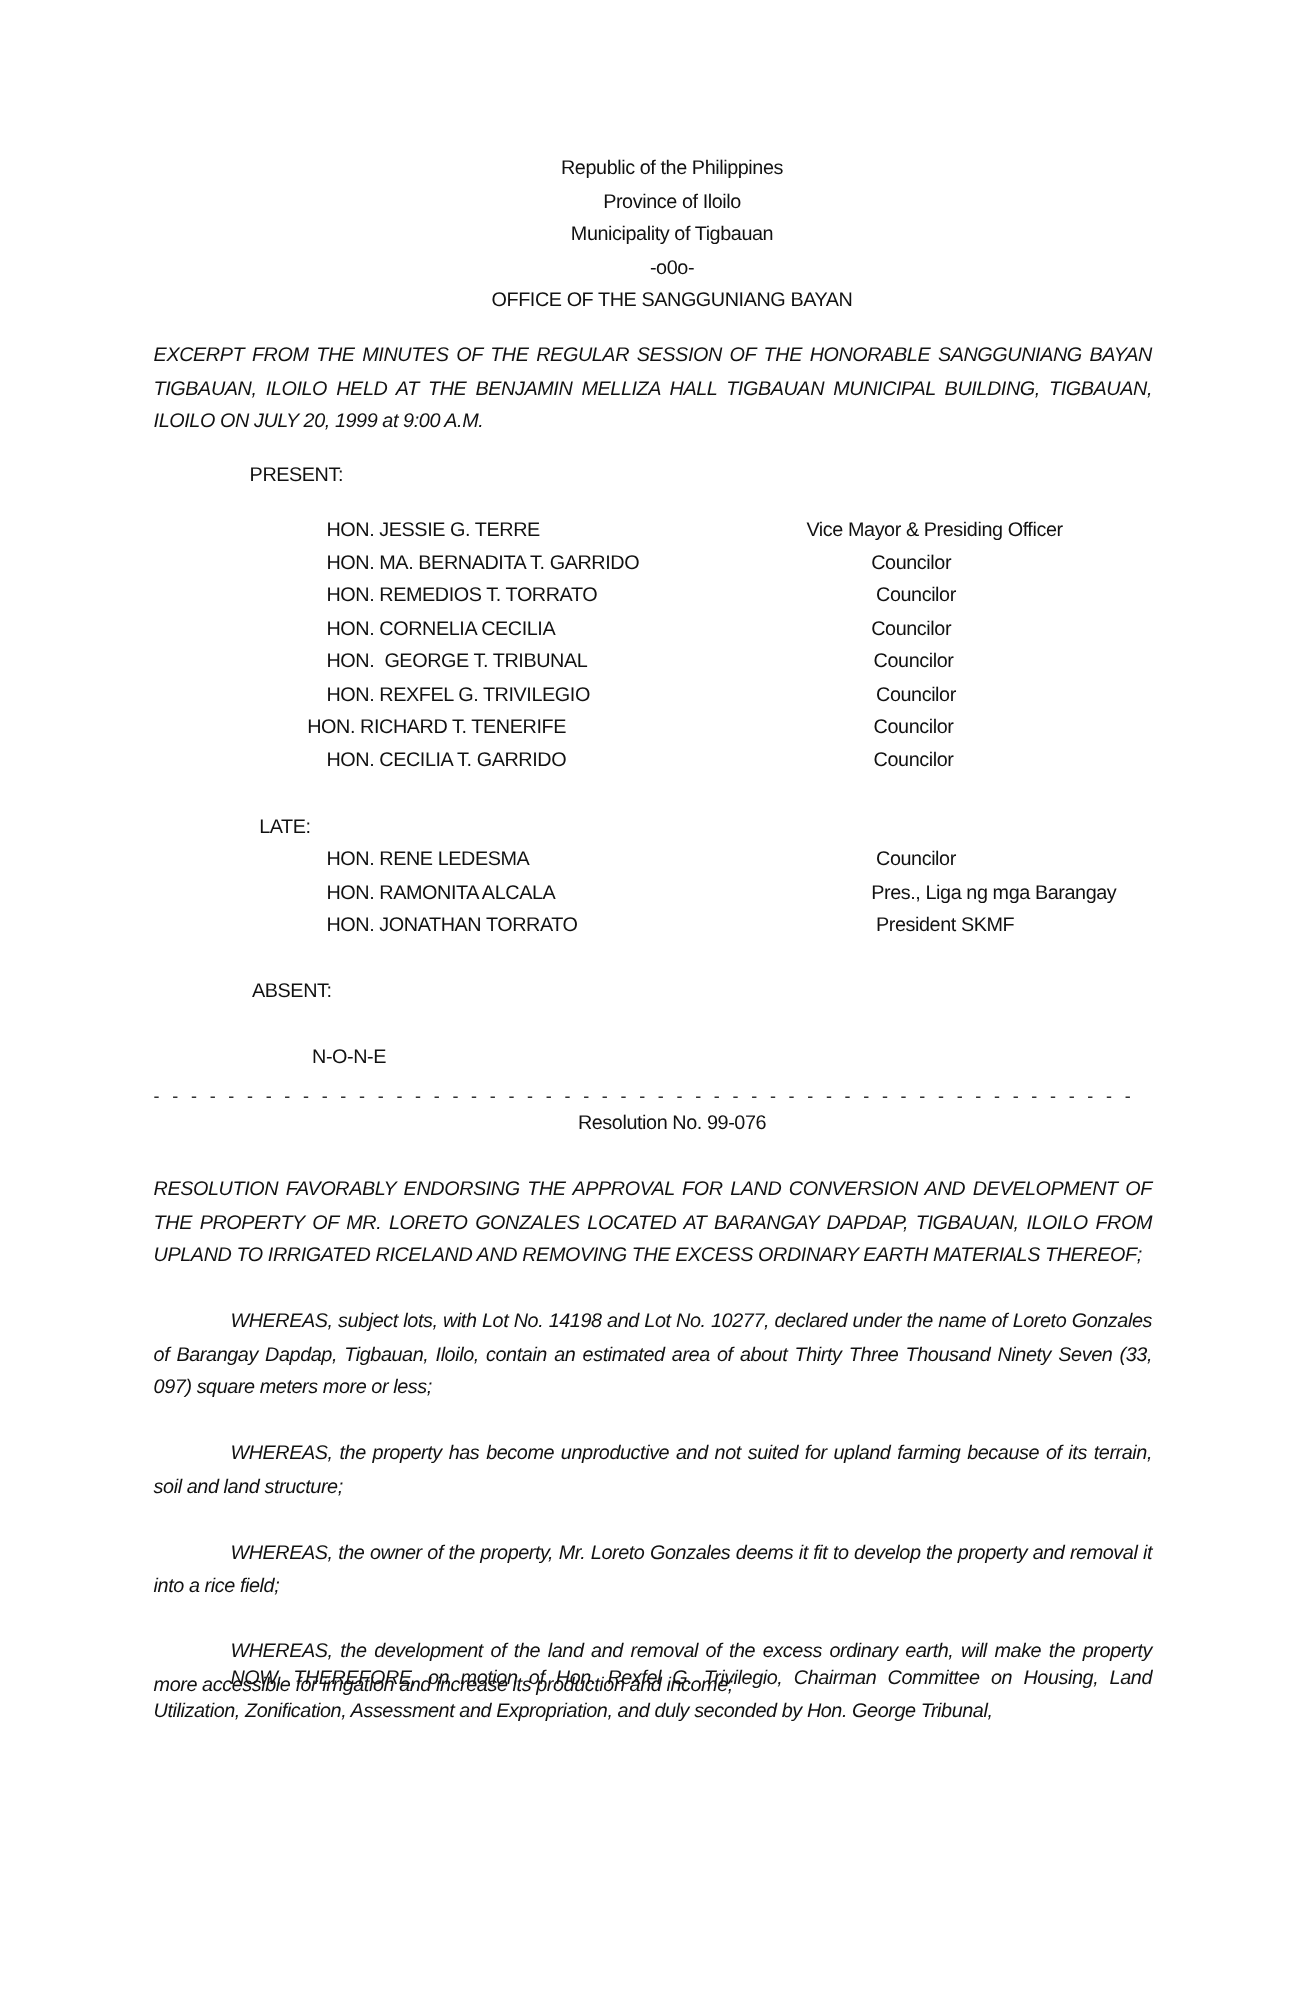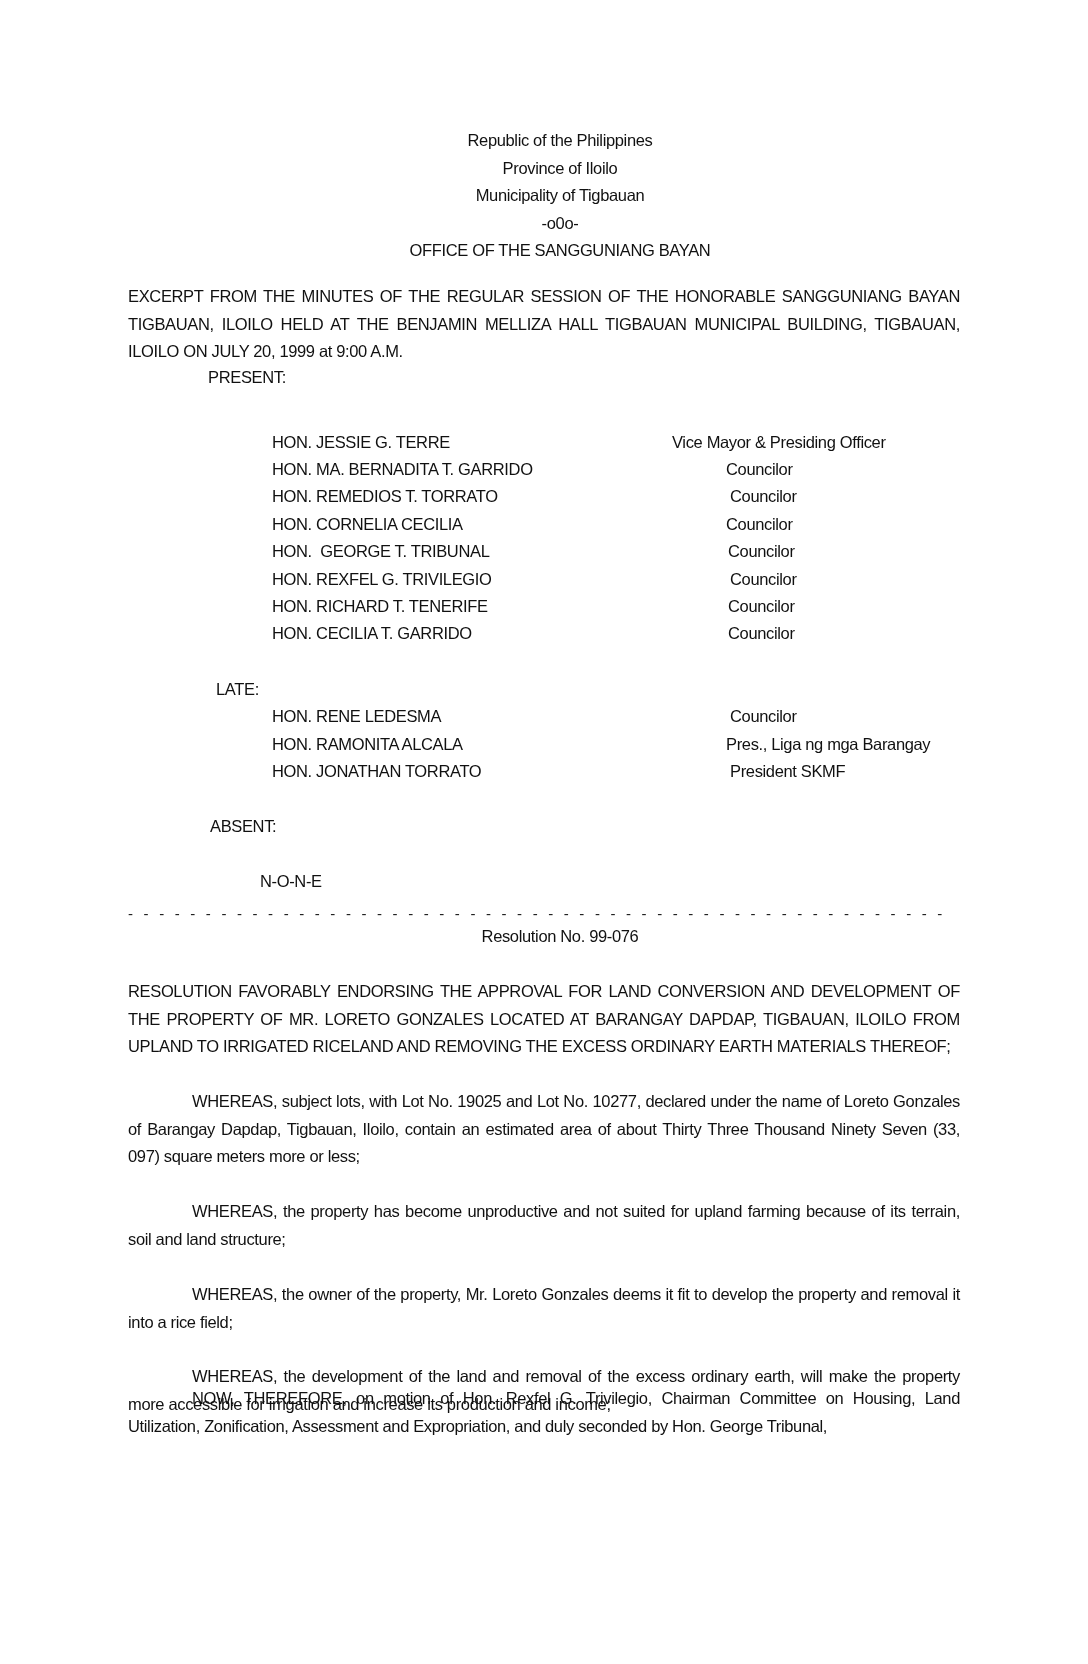--- a/index.html
+++ b/index.html
@@ -1,57 +1,57 @@
 <!DOCTYPE html>
 <html><head>
 <meta charset="utf-8">
 <style>
   html, body { margin: 0; padding: 0; background: #ffffff; }
   body { width: 1088px; height: 1664px; position: relative; overflow: hidden;
          font-family: "Liberation Sans Narrow", "Liberation Sans", sans-serif; color: #111; }
   .t { position: absolute; font-size: 16.5px; line-height: 27.5px; white-space: nowrap; letter-spacing: -0.35px; padding-left: 16px; }
   .center { left: 0; width: 1088px; text-align: center; }
   .block { position: absolute; left: 128px; width: 832px; font-size: 16.5px; line-height: 27.5px; letter-spacing: -0.35px; }
-  .just { text-align: justify; text-align-last: left; }
+  .just { text-align: justify; text-align-last: left; font-style: italic; }
   .indent { text-indent: 64px; }
   .dash { position: absolute; left: 128px; width: 816px; top: 905px; font-size: 15px; letter-spacing: 3.2px; white-space: nowrap; overflow: hidden; color: #222; }
 </style>
 </head>
 <body>
 
 <div class="t center" style="top:127px">Republic of the Philippines</div>
 <div class="t center" style="top:155px">Province of Iloilo</div>
 <div class="t center" style="top:182px">Municipality of Tigbauan</div>
 <div class="t center" style="top:210px">-o0o-</div>
 <div class="t center" style="top:237px">OFFICE OF THE SANGGUNIANG BAYAN</div>
 
 <div class="block just" style="top:283px">EXCERPT FROM THE MINUTES OF THE REGULAR SESSION OF THE HONORABLE SANGGUNIANG BAYAN TIGBAUAN, ILOILO HELD AT THE BENJAMIN MELLIZA HALL TIGBAUAN MUNICIPAL BUILDING, TIGBAUAN, ILOILO  ON JULY 20, 1999 at 9:00 A.M.</div>
 
-<div class="t" style="top:364px; left:192px">PRESENT:</div>
+<div class="t" style="top:383px; left:192px">PRESENT:</div>
 
 <div>
   <div class="t" style="top:429px; left:256px">HON. JESSIE G. TERRE</div>
   <div class="t" style="top:429px; left:656px">Vice Mayor &amp; Presiding Officer</div>
 
   <div class="t" style="top:456px; left:256px">HON. MA. BERNADITA T. GARRIDO</div>
   <div class="t" style="top:456px; left:710px">Councilor</div>
 
   <div class="t" style="top:483px; left:256px">HON. REMEDIOS T. TORRATO</div>
   <div class="t" style="top:483px; left:714px">Councilor</div>
 
   <div class="t" style="top:511px; left:256px">HON. CORNELIA CECILIA</div>
   <div class="t" style="top:511px; left:710px">Councilor</div>
 
   <div class="t" style="top:538px; left:256px; white-space:pre">HON.  GEORGE T. TRIBUNAL</div>
   <div class="t" style="top:538px; left:712px">Councilor</div>
 
   <div class="t" style="top:566px; left:256px">HON. REXFEL G. TRIVILEGIO</div>
   <div class="t" style="top:566px; left:714px">Councilor</div>
 
-  <div class="t" style="top:593px; left:256px">HON. RICHARD T. TENERIFE</div>
+  <div class="t" style="top:593px; left:240px">HON. RICHARD T. TENERIFE</div>
   <div class="t" style="top:593px; left:712px">Councilor</div>
 
   <div class="t" style="top:620px; left:256px">HON. CECILIA T. GARRIDO</div>
   <div class="t" style="top:620px; left:712px">Councilor</div>
 </div>
 
 <div class="t" style="top:676px; left:200px">LATE:</div>
 <div>
   <div class="t" style="top:703px; left:256px">HON. RENE LEDESMA</div>
   <div class="t" style="top:703px; left:714px">Councilor</div>
@@ -65,17 +65,17 @@
 
 <div class="t" style="top:813px; left:194px">ABSENT:</div>
 <div class="t" style="top:868px; left:244px">N-O-N-E</div>
 
 <div class="dash">- - - - - - - - - - - - - - - - - - - - - - - - - - - - - - - - - - - - - - - - - - - - - - - - - - - - - - - - - - - - - - - - - - - - - - - - - - - - - - -</div>
 
 <div class="t center" style="top:923px">Resolution No. 99-076</div>
 
 <div class="block just" style="top:978px">RESOLUTION FAVORABLY ENDORSING THE APPROVAL FOR LAND CONVERSION AND DEVELOPMENT OF THE PROPERTY OF MR. LORETO GONZALES LOCATED AT BARANGAY DAPDAP, TIGBAUAN, ILOILO FROM UPLAND TO IRRIGATED RICELAND AND REMOVING THE EXCESS ORDINARY EARTH MATERIALS THEREOF;</div>
 
-<div class="block just indent" style="top:1088px">WHEREAS, subject lots, with Lot No. 19025 and Lot No. 10277, declared under the name of Loreto Gonzales of Barangay Dapdap, Tigbauan, Iloilo, contain an estimated area of about Thirty Three Thousand Ninety Seven (33, 097) square meters more or less;</div>
+<div class="block just indent" style="top:1088px">WHEREAS, subject lots, with Lot No. 14198 and Lot No. 10277, declared under the name of Loreto Gonzales of Barangay Dapdap, Tigbauan, Iloilo, contain an estimated area of about Thirty Three Thousand Ninety Seven (33, 097) square meters more or less;</div>
 <div class="block just indent" style="top:1198px">WHEREAS, the property has become unproductive and not suited for upland farming because of its terrain, soil and land structure;</div>
 <div class="block just indent" style="top:1281px">WHEREAS, the owner of the property, Mr. Loreto Gonzales deems it fit to develop the property and removal it into a rice field;</div>
 <div class="block just indent" style="top:1363px">WHEREAS, the development of the land and removal of the excess ordinary earth, will make the property more accessible for irrigation and increase its production and income;</div>
 <div class="block just indent" style="top:1385px">NOW, THEREFORE, on motion of Hon. Rexfel G. Trivilegio, Chairman Committee on Housing, Land Utilization, Zonification, Assessment and Expropriation, and duly seconded by Hon. George Tribunal,</div>
 
 </body></html>

